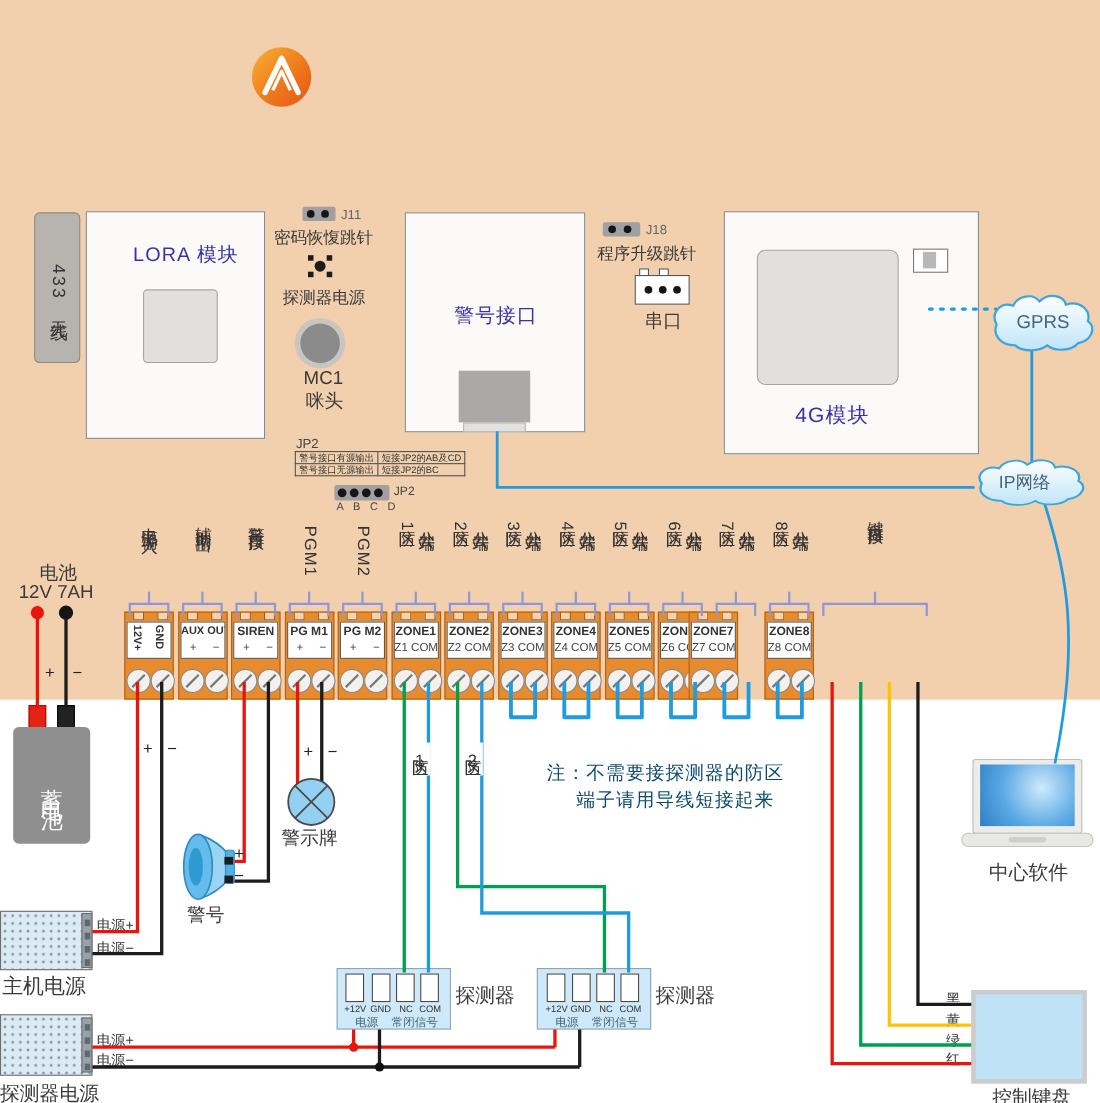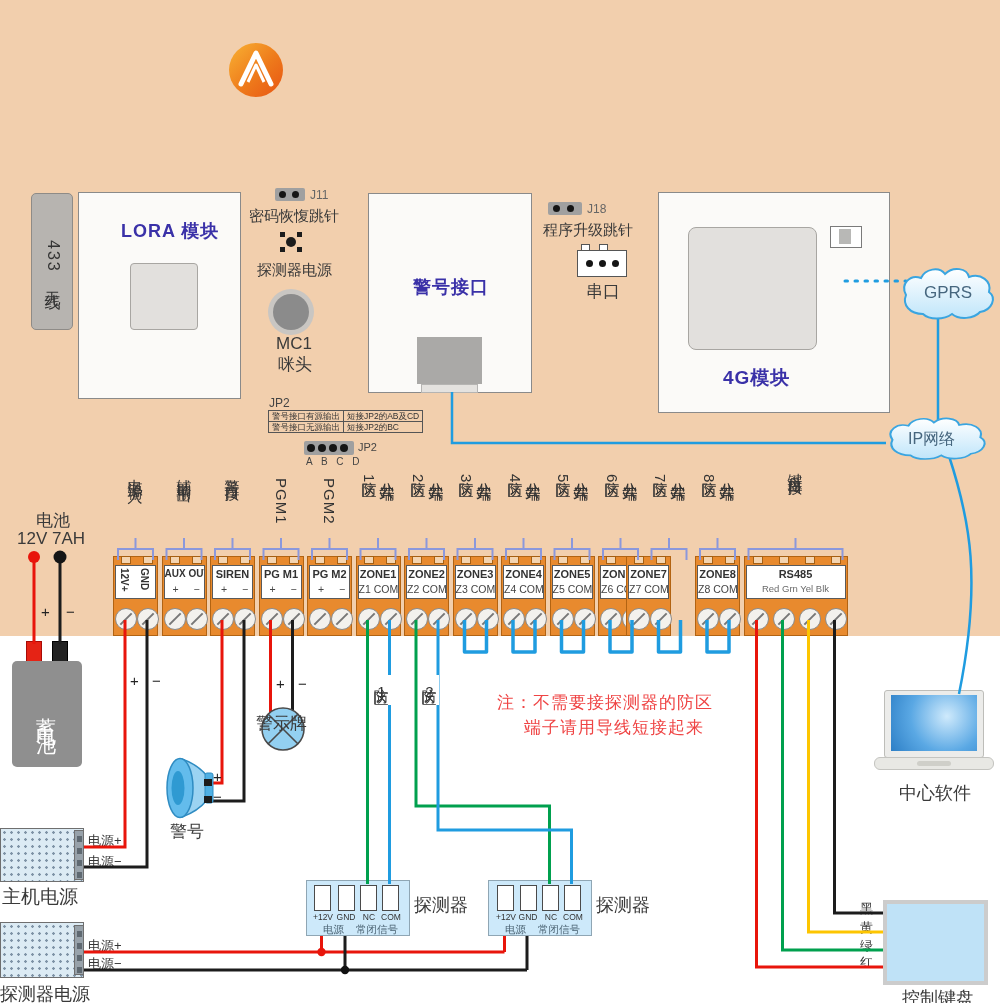--- a/index.html
+++ b/index.html
@@ -2,21 +2,21 @@
 <html><head>
 <meta charset="utf-8">
 <style>
   html,body{margin:0;padding:0;background:#fff;font-family:"Liberation Sans","DejaVu Sans",sans-serif;color:#3a3a3a}
   #stage{position:relative;width:1000px;height:1003px;overflow:hidden;background:#fff}
   .abs{position:absolute}
   .vt{writing-mode:vertical-rl;text-orientation:mixed}
   .vtu{writing-mode:vertical-rl;text-orientation:upright}
   .peach{background:#f2cfad}
   .mod{background:#fbfaf8;border:1.5px solid #8a8a8a;box-sizing:border-box}
-  .modname{color:#3a31a8;font-size:18px;font-weight:700;letter-spacing:1px;white-space:nowrap}
+  .modname{color:#3a31a8;font-size:18px;font-weight:400;letter-spacing:1px;white-space:nowrap}
   .cap{font-size:17px;color:#3a3a3a;white-space:nowrap}
   .small{font-size:15px;color:#3a3a3a;white-space:nowrap}
   .tiny{font-size:12px;color:#666;white-space:nowrap}
   .sign{font-size:15px;color:#222;white-space:nowrap}
   .blk{top:556px;width:45px;height:80px;background:#e88a2e;border:1px solid #b26312;box-sizing:border-box}
   .ntc{position:absolute;top:-1px;width:10px;height:8px;background:#f4d4b0;border:1px solid #a55f12;box-sizing:border-box}
   .scr{position:absolute;top:51px;width:22px;height:22px;border-radius:50%;background:#f3f1ed;border:1px solid #8a8a8a;box-sizing:border-box}
   .scr::after{content:"";position:absolute;left:9px;top:2px;width:2px;height:16px;background:#777;transform:rotate(45deg)}
   .lbl{position:absolute;left:1px;top:8px;width:41px;height:34px;background:#fff;border:1px solid #5a5a5a;box-sizing:border-box;overflow:hidden}
   .l1{font-size:11px;font-weight:700;text-align:center;line-height:16px;color:#333;white-space:nowrap}
@@ -26,21 +26,21 @@
   .zhdr span{letter-spacing:2px;line-height:18px}
   .psu{background:#dcebf4;background-image:radial-gradient(#7e93a6 1.1px,transparent 1.5px);background-size:7px 7px;border:1px solid #6f6f6f;box-sizing:border-box}
   .pstrip{background:#98a2aa;border:1px solid #6f6f6f;box-sizing:border-box}
   .ptick{position:absolute;left:2px;width:5px;height:6px;background:#5f6971}
   .det{background:#cde9fa;border:1px solid #8fa6b4;box-sizing:border-box}
   .dterm{position:absolute;top:4px;width:17px;height:26px;background:#fff;border:1.5px solid #4a4a4a;box-sizing:border-box}
   .dpin{position:absolute;top:31px;font-size:8.5px;color:#333;width:26px;text-align:center;white-space:nowrap}
   .dsub{position:absolute;top:42px;font-size:10.5px;color:#4a6272;white-space:nowrap}
   .kbd{background:#bfe2f7;border:4px solid #cccccc;box-sizing:border-box}
   .ztag{background:#fff;font-size:15px;color:#333;letter-spacing:3px;padding:2px 1px;line-height:18px}
-  .note{font-size:17px;color:#ef4444;letter-spacing:1px;white-space:nowrap}
+  .note{font-size:17px;color:#0c4a6e;letter-spacing:1px;white-space:nowrap}
   .jtable{border-collapse:collapse;font-size:8.5px;color:#333}
   .jtable td{border:1px solid #555;padding:0 3px;height:10px;line-height:10px;white-space:nowrap}
   .dot{position:absolute;border-radius:50%;background:#151515}
 </style>
 </head>
 <body>
 
 <div id="stage">
 
   <div class="abs peach" style="left:0;top:0;width:1000px;height:636px"></div>
@@ -313,34 +313,20 @@
   <div class="abs blk" style="left:695px">
     <i class="ntc" style="left:7px"></i>
       <i class="ntc" style="left:29px"></i>
     <div class="lbl">
         <div class="l1">ZONE8</div>
         <div class="l2">Z8 COM</div>
       </div>
     <div class="scr" style="left:1px"></div>
       <div class="scr" style="left:23px"></div>
   </div>
-  <div class="abs blk" style="left:743.5px;width:104px">
-    <i class="ntc" style="left:8px"></i>
-      <i class="ntc" style="left:34px"></i>
-      <i class="ntc" style="left:60px"></i>
-      <i class="ntc" style="left:86px"></i>
-    <div class="lbl" style="width:100px">
-        <div class="l1">RS485</div>
-        <div class="l2" style="font-size:9.5px;color:#6a6a6a">Red Grn Yel Blk</div>
-      </div>
-    <div class="scr" style="left:2px"></div>
-      <div class="scr" style="left:28px"></div>
-    <div class="scr" style="left:54px"></div>
-      <div class="scr" style="left:80px"></div>
-  </div>
 
   <div class="abs cap" style="left:36px;top:509px">电池</div>
   <div class="abs cap" style="left:17px;top:529px">12V 7AH</div>
   <div class="abs" style="left:26px;top:641px;width:16px;height:21px;background:#e52315;border:1px solid #a80b06;box-sizing:border-box"></div>
   <div class="abs" style="left:52px;top:641px;width:16px;height:21px;background:#222;border:1px solid #000;box-sizing:border-box"></div>
   <div class="abs" style="left:12px;top:661px;width:70px;height:106px;background:#8f8f8f;border-radius:5px;display:flex;align-items:center;justify-content:center">
     <span class="vtu" style="color:#fff;font-size:20px;letter-spacing:9px">蓄电池</span>
   </div>
 
   <div class="abs psu" style="left:0;top:828px;width:84px;height:54px"></div>
@@ -467,21 +453,21 @@
   <div class="abs sign" style="left:41px;top:603px">+</div>
   <div class="abs sign" style="left:66px;top:603px">−</div>
   <div class="abs sign" style="left:130px;top:672px">+</div>
   <div class="abs sign" style="left:152px;top:672px">−</div>
   <div class="abs sign" style="left:213px;top:768px">+</div>
   <div class="abs sign" style="left:213px;top:788px">−</div>
   <div class="abs sign" style="left:276px;top:675px">+</div>
   <div class="abs sign" style="left:298px;top:675px">−</div>
 
   <div class="abs cap" style="left:170px;top:820px">警号</div>
-  <div class="abs cap" style="left:256px;top:712px">警示牌</div>
+  <div class="abs cap" style="left:256px;top:750px">警示牌</div>
 
   <div class="abs ztag vtu" style="left:371px;top:675px">防区1</div>
   <div class="abs ztag vtu" style="left:419px;top:675px">防区2</div>
 
   <div class="abs note" style="left:497px;top:691px">注：不需要接探测器的防区</div>
   <div class="abs note" style="left:524px;top:716px">端子请用导线短接起来</div>
 
 </div>
 
 </body></html>

